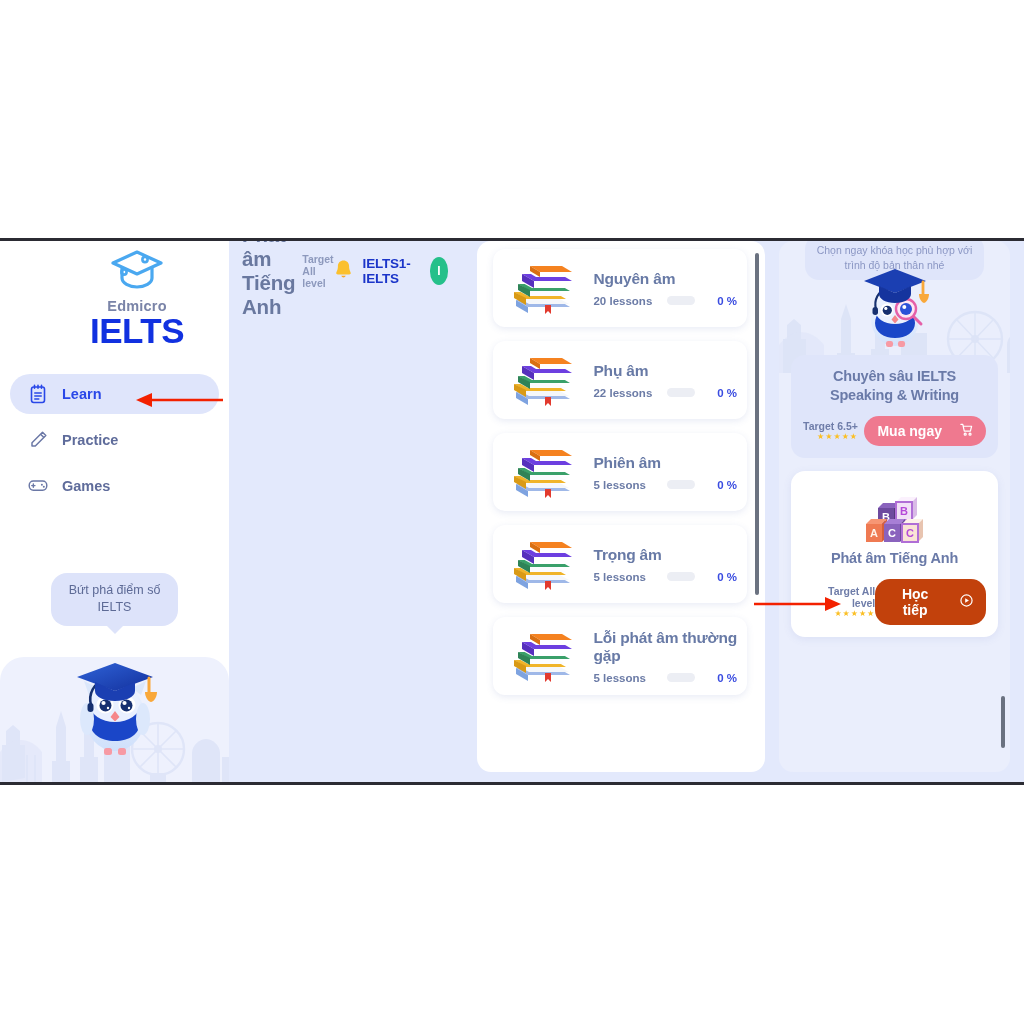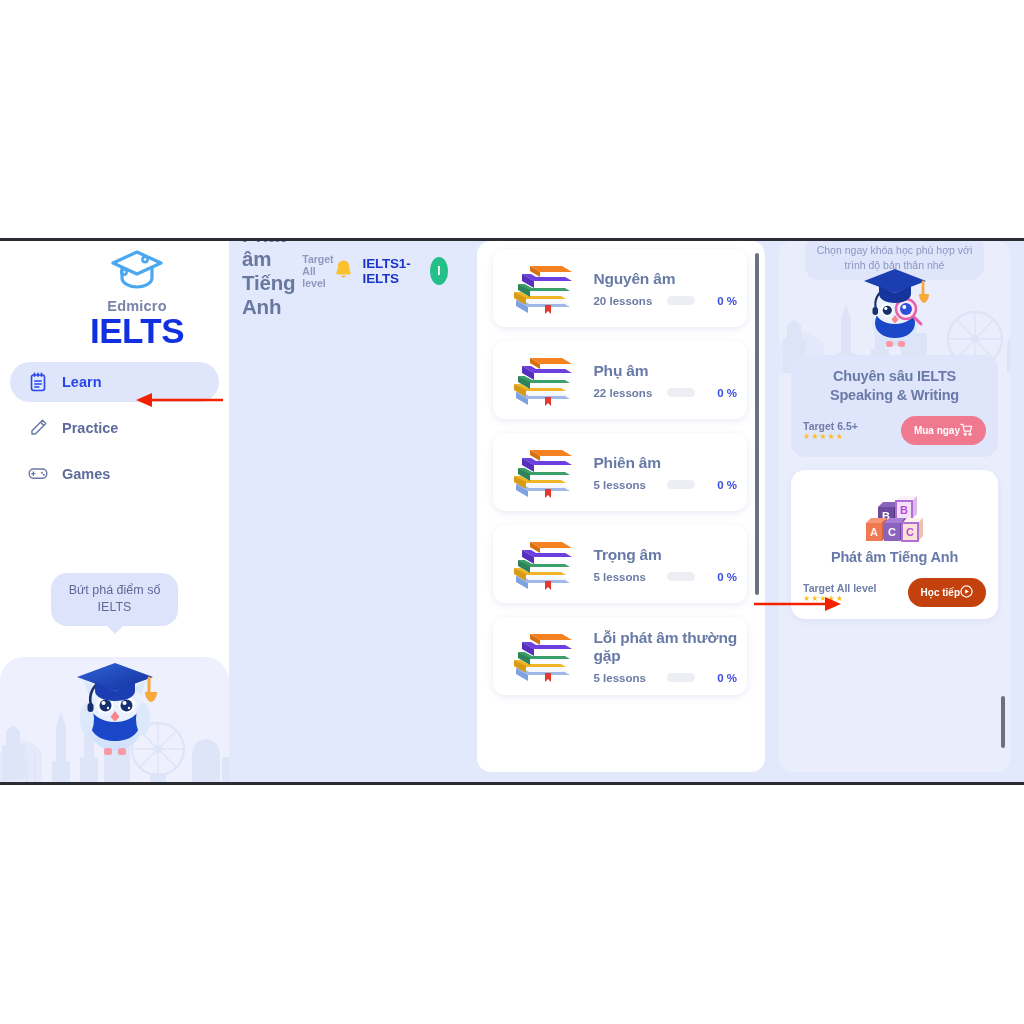--- a/index.html
+++ b/index.html
@@ -33,21 +33,21 @@
   .brand-cap { display:block; margin: 0 auto; }
   .brand-sub {
     font-size: 14.5px; letter-spacing: .2px; color: #7a84a8;
     font-weight: 600; margin-top: 1px;
   }
   .brand-title {
     font-size: 35px; font-weight: 800; color: #1131e0;
     letter-spacing: -.5px; line-height: 1.05; margin-top: -1px;
   }
 
-  .nav { margin-top: 12px; padding: 0 10px; }
+  .nav { margin-top: 24px; padding: 0 10px; }
   .nav-item {
     display: flex; align-items: center; gap: 14px;
     height: 40px; padding: 0 18px; border-radius: 20px;
     color: #5f6c9b; font-size: 14.5px; font-weight: 600;
     margin-bottom: 6px;
     cursor: pointer;
   }
   .nav-item .nic { width: 20px; height: 20px; display:flex; align-items:center; justify-content:center; flex:0 0 20px; }
   .nav-item.active { background: #dfe5fb; color: #2947e8; font-weight: 700; }
   .nav-item.active .nic svg { stroke: #2947e8; }
@@ -144,27 +144,27 @@
     position: relative;
     background: #dfe5fa; border-radius: 14px;
     padding: 12px 12px 12px; text-align: center;
     margin-top: -18px;
   }
   .promo-card.white { background: #ffffff; margin-top: 13px; padding-top: 14px; box-shadow: 0 2px 8px rgba(90,110,190,.10);}
   .promo-title {
     font-size: 14.5px; font-weight: 800; color: #6a7aa8; line-height: 1.3; letter-spacing:-.2px;
   }
   .promo-foot { display: flex; align-items: center; justify-content: space-between; margin-top: 11px; }
-  .promo-target { text-align: left; }
+  .promo-target { text-align: right; }
   .promo-target .t { font-size: 10.5px; font-weight: 700; color: #6f7da9; }
   .stars { font-size: 8px; color: #fbbf24; letter-spacing: 1px; line-height: 1; margin-top: 1px; }
   .btn {
     border: none; border-radius: 15px; color: #fff;
-    font-size: 10px; font-weight: 700; padding: 7px 13px;
-    display: inline-flex; align-items: center; gap: 0; cursor: pointer;
+    font-size: 14px; font-weight: 700; padding: 7px 13px;
+    display: inline-flex; align-items: center; gap: 18px; cursor: pointer;
     font-family: "Liberation Sans", sans-serif;
   }
   .btn.pink { background: #ef798f; }
   .btn.green { background: #c2410c; }
   .abc-wrap { height: 64px; display:flex; align-items:center; justify-content:center; }
   .rail-scroll {
     position: absolute; right: 5px; bottom: 24px; width: 4px; height: 52px;
     background: #6b7280; border-radius: 3px;
   }
 

